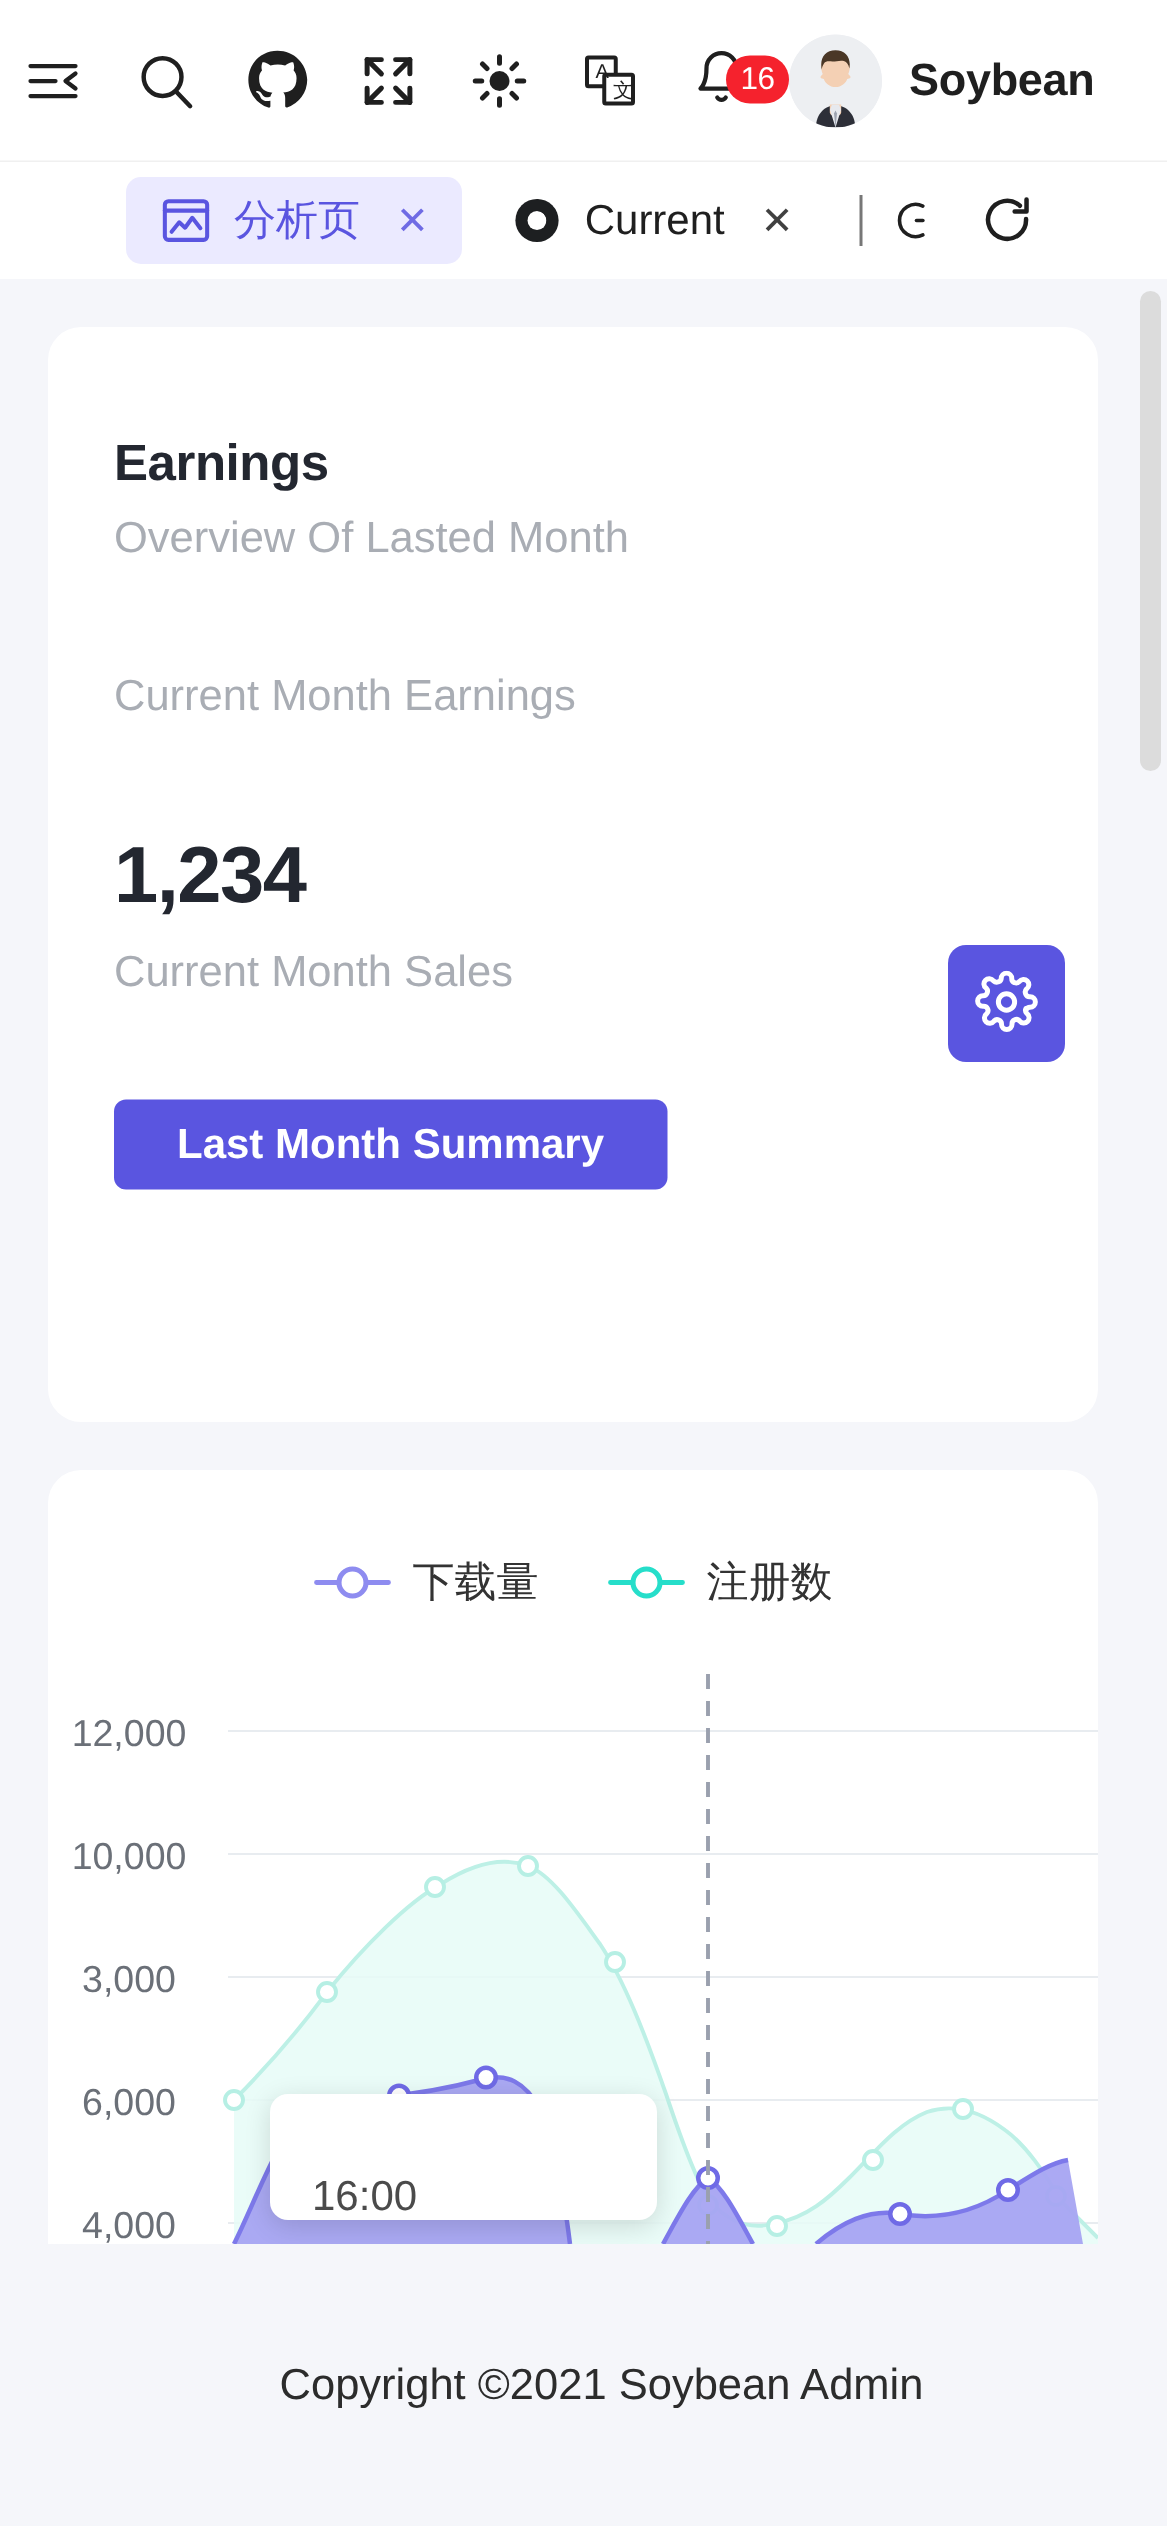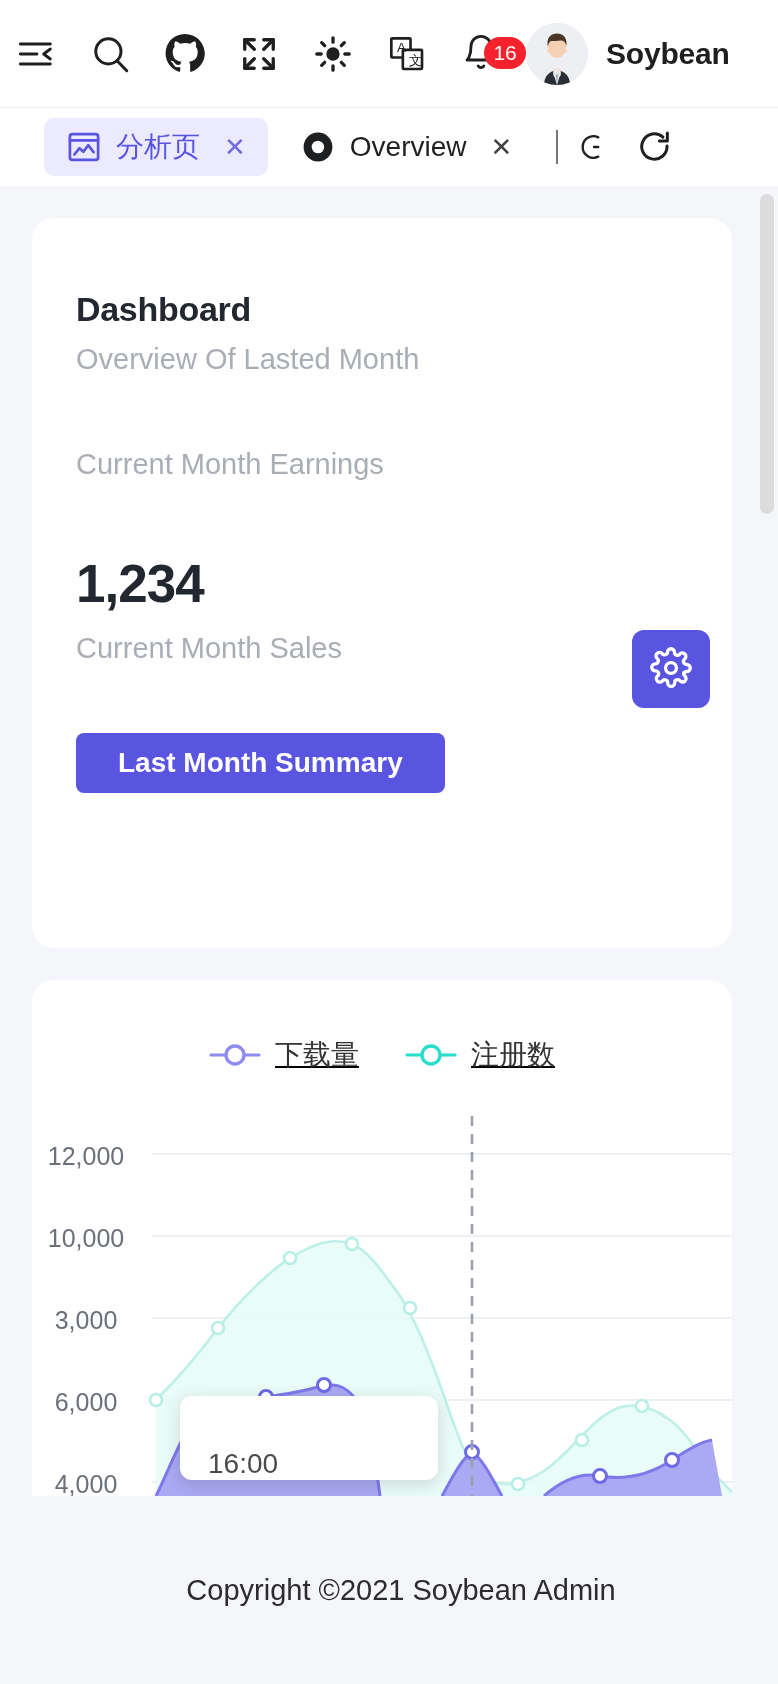--- a/index.html
+++ b/index.html
@@ -50,21 +50,21 @@
   .tabbar {
     position: absolute; top: 108px; left: 0; width: 778px; height: 78px;
     background: #ffffff; display: flex; align-items: center;
     box-shadow: 0 1px 2px rgba(0,0,0,0.05);
   }
   .tab {
     display: flex; align-items: center; height: 58px;
     padding: 0 22px; border-radius: 10px; margin-left: 10px;
     cursor: pointer; gap: 14px;
   }
-  .tab:first-child { margin-left: 44px; }
+  .tab:first-child { margin-left: 84px; }
   .tab.active { background: #ebeaff; color: #5a55e0; }
   .tab.inactive { color: #1f1f1f; }
   .tab-label { font-size: 28px; }
   .tab.active .tab-label { color: #5a55e0; font-weight: 400; }
   .tab-close { font-size: 26px; line-height: 1; margin-left: 10px; opacity: .85; }
   .tab-icon { display: flex; align-items: center; }
   .tab-divider {
     width: 2px; height: 34px; background: #555; margin: 0 14px 0 22px; opacity: .8;
   }
   .tab-extra { display: flex; align-items: center; color: #1f1f1f; }
@@ -112,21 +112,21 @@
     width: 78px; height: 78px; border-radius: 12px;
     background: #5a55e0; color: #fff;
     display: flex; align-items: center; justify-content: center;
     cursor: pointer; border: none;
   }
 
   
   .card-chart { height: 560px; padding: 0; overflow: hidden; position: relative; }
   .legend {
     display: flex; align-items: flex-start; justify-content: center;
-    gap: 46px; padding-top: 56px; text-decoration: underline;
+    gap: 46px; padding-top: 56px;
   }
   .legend-item { display: flex; align-items: center; gap: 14px; cursor: pointer; }
   .legend-text { font-size: 28px; color: #333; }
 
   .plot { position: relative; width: 100%; height: 400px; margin-top: 22px; }
   .plot svg { display: block; }
   .ytick {
     position: absolute; font-size: 25px; color: #6b7078;
     text-align: center; width: 120px;
   }
@@ -226,21 +226,21 @@
       <span class="tab-close">✕</span>
     </div>
     <div class="tab inactive">
       <span class="tab-icon">
         <svg width="36" height="36" viewBox="0 0 24 24">
           <circle cx="12" cy="12" r="9.6" fill="#1d1f21"></circle>
           <circle cx="12" cy="12" r="4.2" fill="#ffffff"></circle>
           <path d="M12 7.8a4.2 4.2 0 0 1 3.7 6.2l3.4-2.7A9.6 9.6 0 0 0 12 2.4z" fill="#1d1f21"></path>
         </svg>
       </span>
-      <span class="tab-label">Overview</span>
+      <span class="tab-label">Current</span>
       <span class="tab-close">✕</span>
     </div>
     <div class="tab-divider"></div>
     <div class="tab-extra">
       <span class="gi">
         <svg width="34" height="34" viewBox="0 0 24 24" fill="none" stroke="#1f1f1f" stroke-width="1.7" stroke-linecap="round">
           <path d="M15 5.2A7.6 7.6 0 1 0 15 18.8"></path>
           <path d="M15 12h-3"></path>
         </svg>
       </span>
@@ -249,21 +249,21 @@
           <path d="M19.6 11.4a8 8 0 1 1-2.6-5.6"></path>
           <path d="M19.8 3.2v5h-5"></path>
         </svg>
       </span>
     </div>
   </div>
 
   <div class="content">
 
     <div class="card card-dash">
-      <div class="dash-title">Dashboard</div>
+      <div class="dash-title">Earnings</div>
       <div class="dash-sub">Overview Of Lasted Month</div>
 
       <div class="stat">
         <div class="stat-lbl">Current Month Earnings</div>
       </div>
 
       <div class="stat">
         <div class="stat-big">1,234</div>
         <div class="stat-lbl">Current Month Sales</div>
       </div>

